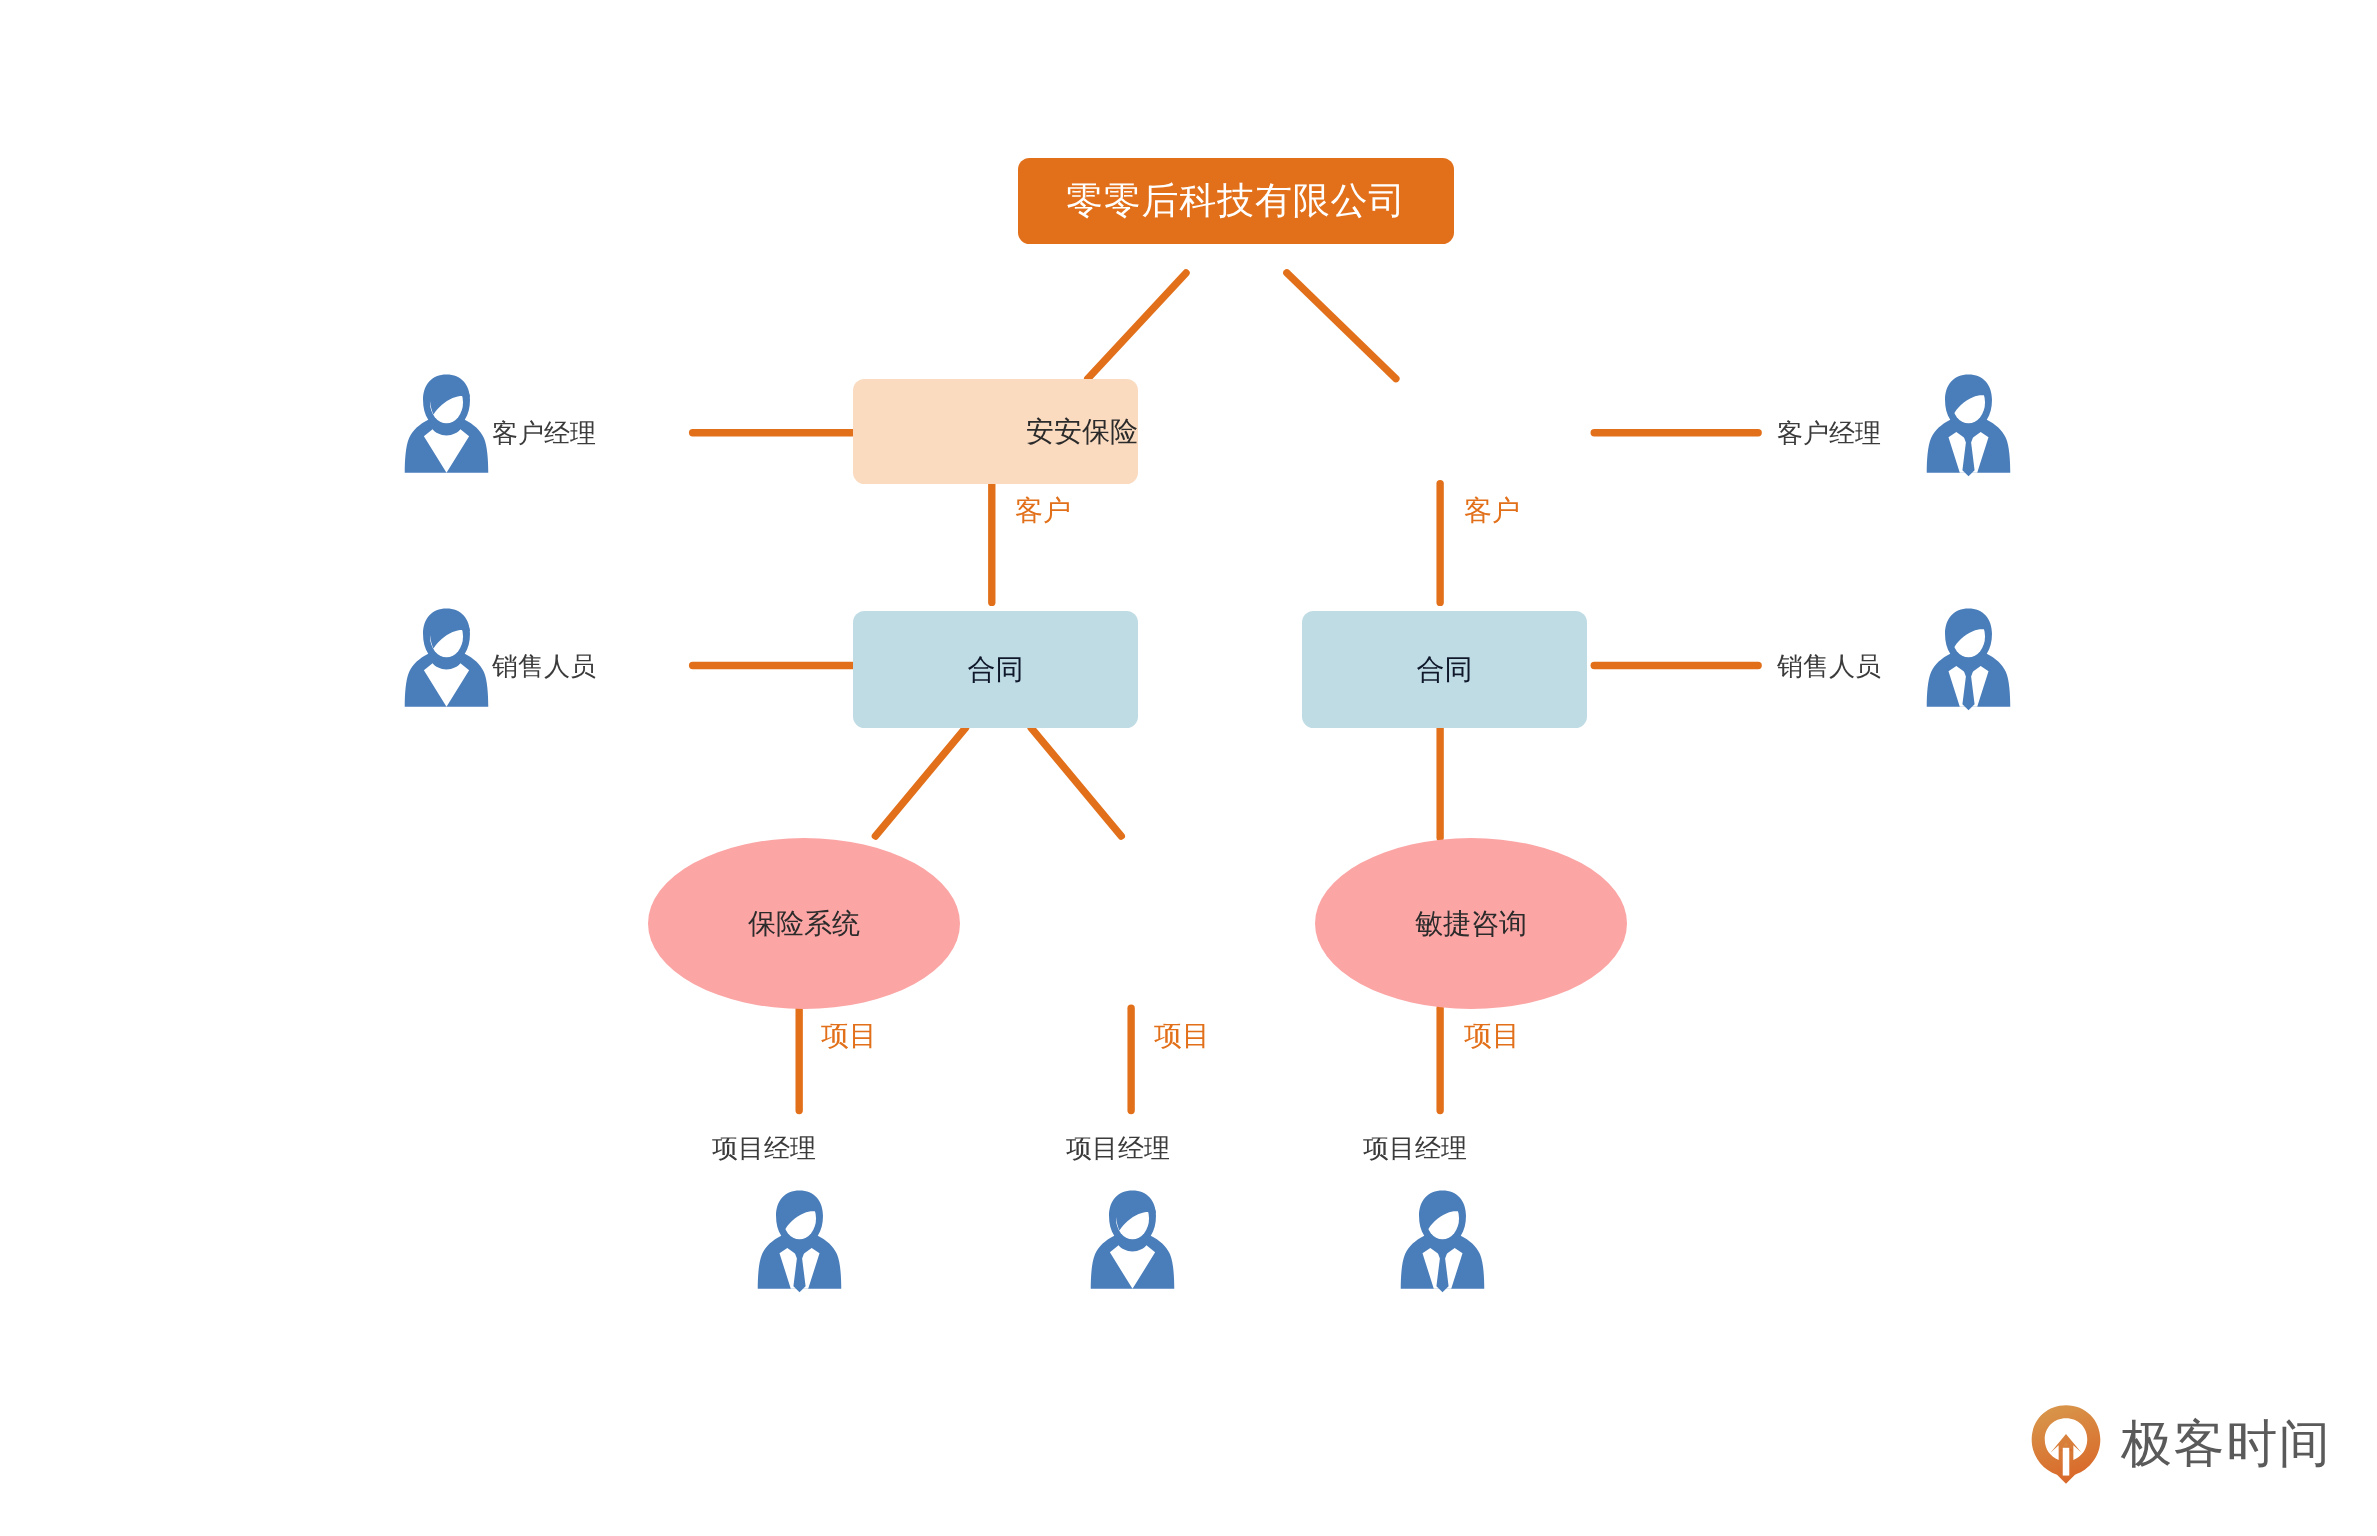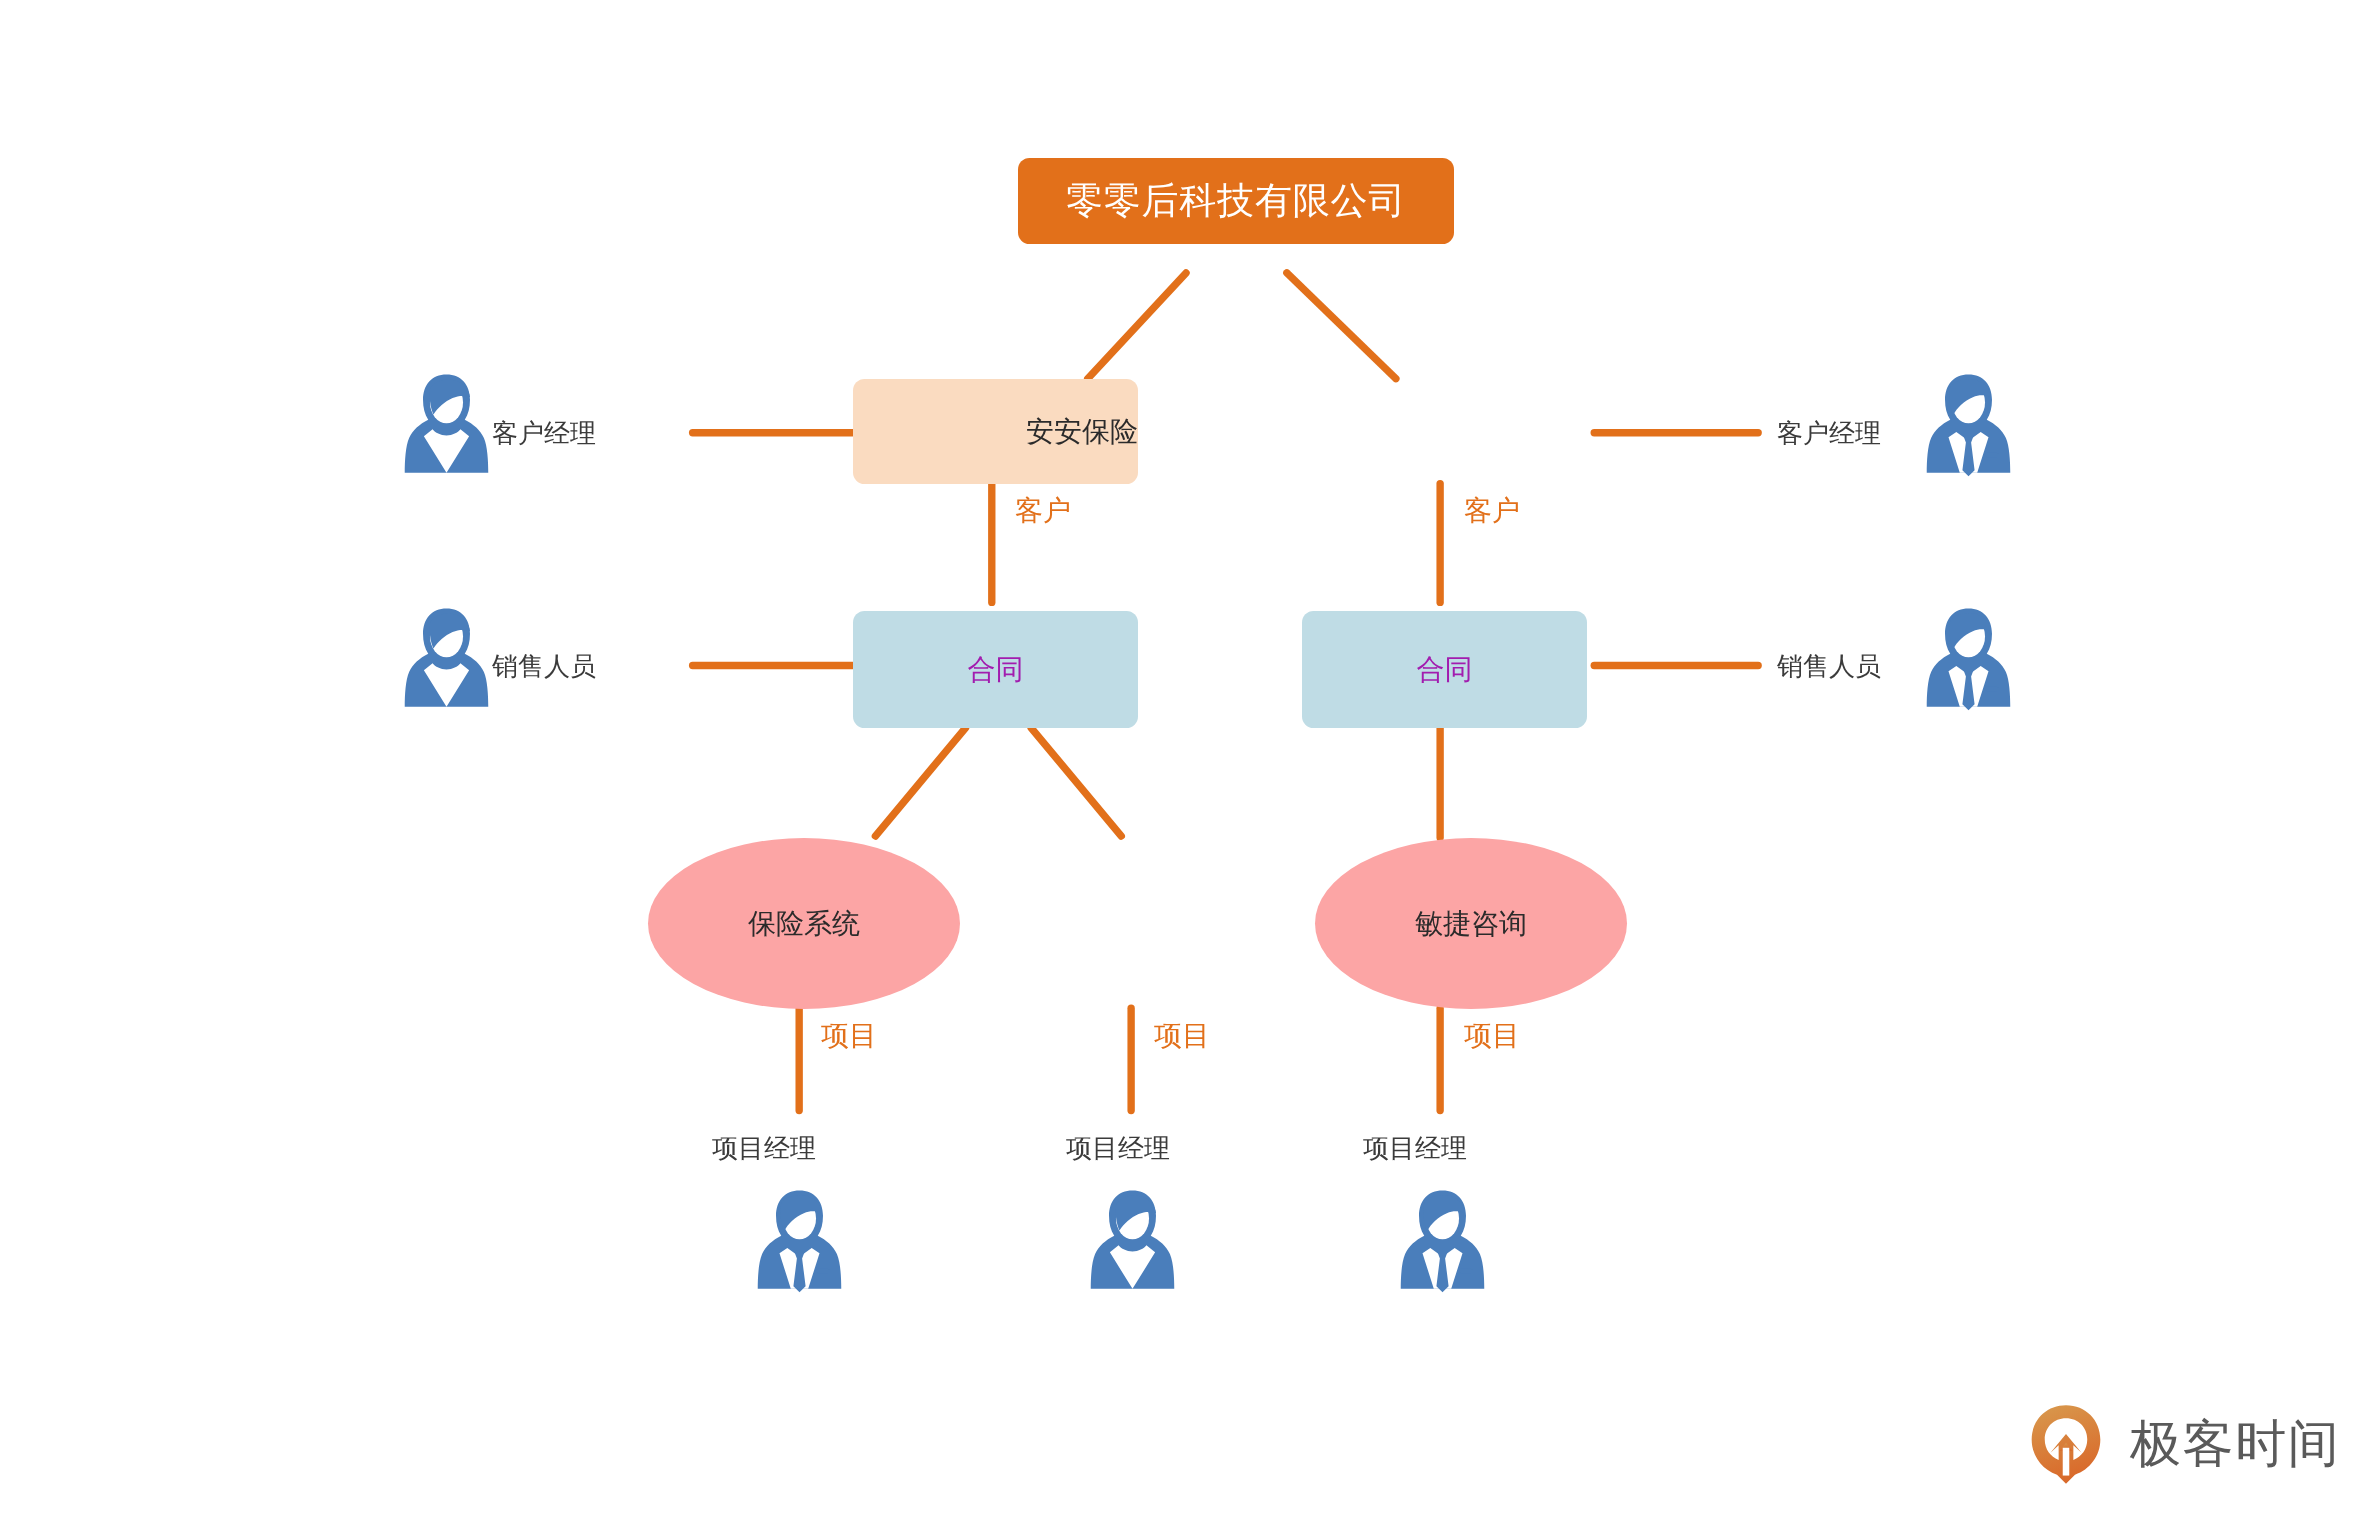--- a/index.html
+++ b/index.html
@@ -41,21 +41,21 @@
     letter-spacing: 0.8px;
   }
   .node-org {
     background: #FADBC0;
     color: #2b2b2b;
     border-radius: 11.5px;
     font-size: 28px;
   }
   .node-contract {
     background: #BFDCE5;
-    color: #a21caf;
+    color: #0f172a;
     border-radius: 11.5px;
     font-size: 28px;
     text-align: center;
   }
   .node-ellipse {
     background: #fca5a5;
     color: #2b2b2b;
     border-radius: 50%;
     font-size: 28px;
   }
@@ -72,21 +72,21 @@
     font-size: 26px;
     white-space: nowrap;
   }
   .person {
     position: absolute;
   }
   .brand {
     position: absolute;
     display: flex;
     align-items: center;
-    gap: 23px;
+    gap: 14px;
   }
   .brand-text {
     font-size: 51px;
     color: #5a5a5a;
     letter-spacing: 1.6px;
     font-family: "Liberation Sans", "DejaVu Sans", sans-serif;
   }
 </style>
 </head>
 <body>

